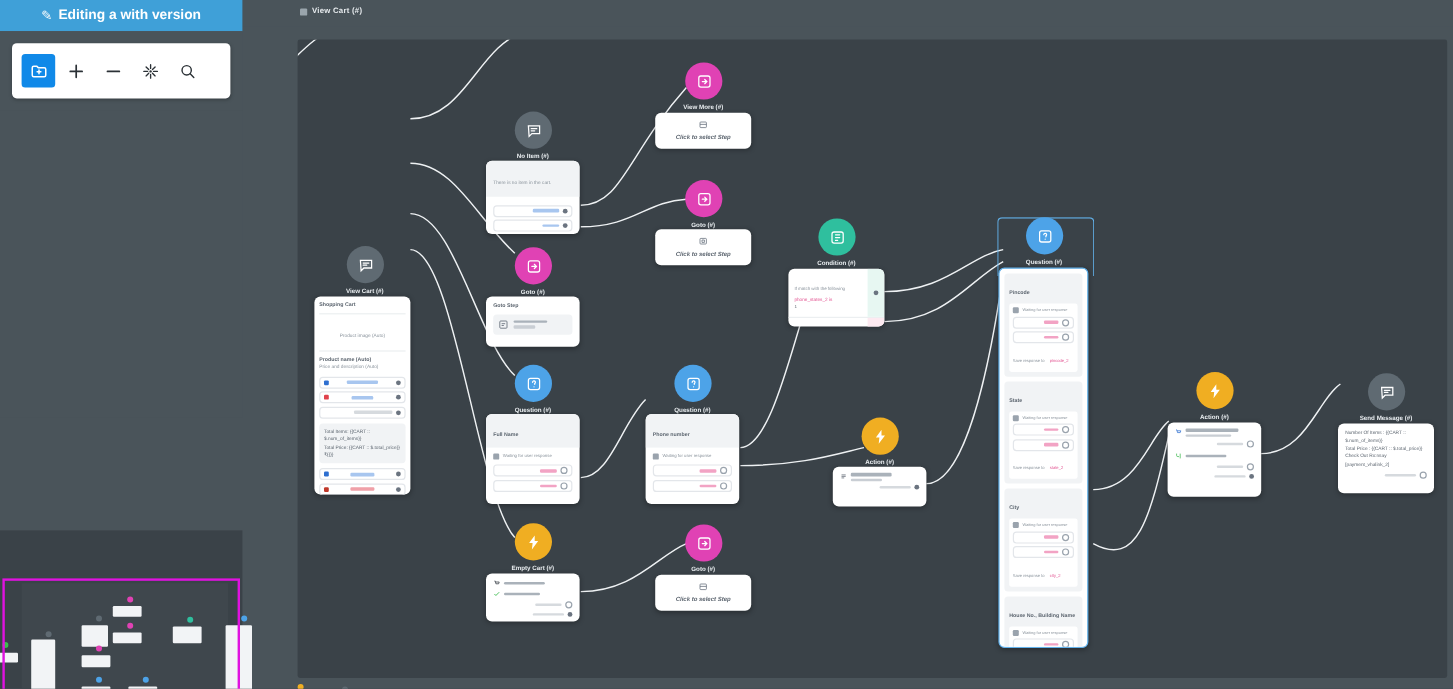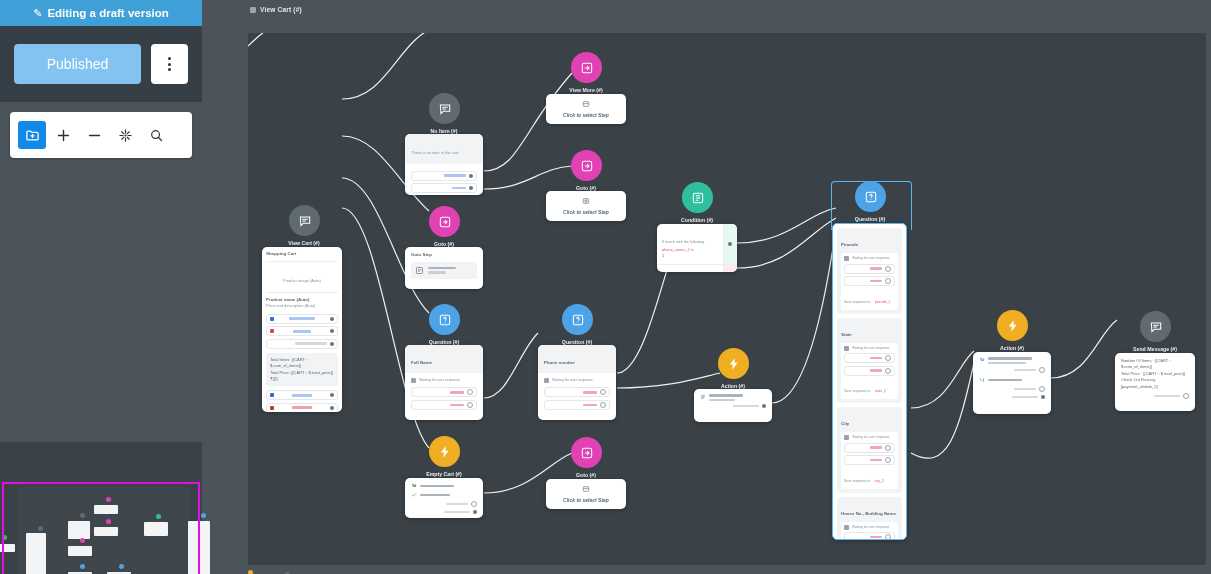--- a/index.html
+++ b/index.html
@@ -119,33 +119,23 @@
 </style>
 </head>
 <body>
 
 <div id="app">
 
   <div class="left-panel">
 
     <div class="draft-banner">
       <span class="pencil">✎</span>
-      <span>Editing a draft version</span>
-    </div>
-
-    <div class="pub-block">
-      <div class="published-btn">Published</div>
-      <div class="kebab-btn">
-        <span class="kebab-dots">
-            <i></i>
-            <i></i>
-            <i></i>
-          </span>
-      </div>
-    </div>
+      <span>Editing a with version</span>
+    </div>
+
 
     <div class="tool-wrap">
       <div class="toolbar">
         <div class="tool active">
           <svg width="15" height="15" viewBox="0 0 24 24" fill="none" stroke="currentColor" stroke-width="2">
             <path d="M3 7a2 2 0 012-2h4l2 2h8a2 2 0 012 2v8a2 2 0 01-2 2H5a2 2 0 01-2-2z"></path>
             <path d="M12 10v5M9.5 12.5h5" stroke-linecap="round"></path>
           </svg>
         </div>
         <div class="tool">

